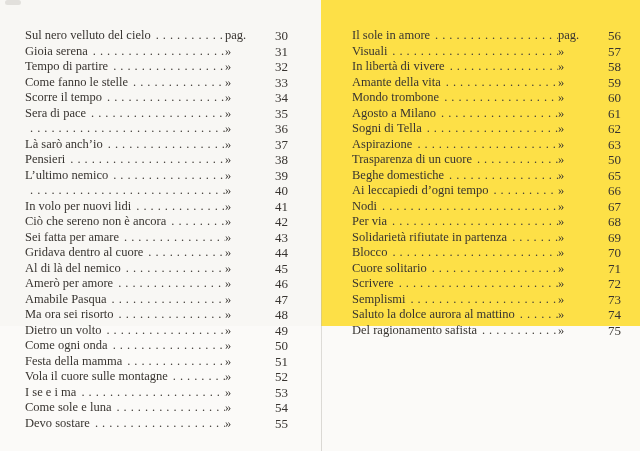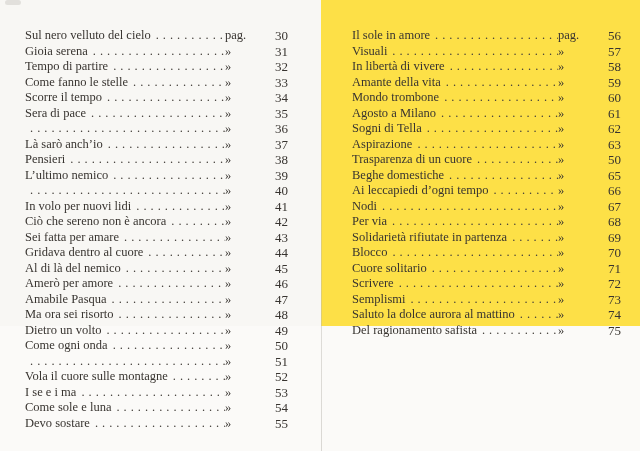--- a/index.html
+++ b/index.html
@@ -189,20 +189,21 @@
         </div>
 
         <div class="row">
           <span class="title">Come ogni onda</span>
           <span class="dots"></span>
           <span class="marker">»</span>
           <span class="num">50</span>
         </div>
 
         <div class="row">
+          <span class="title">Festa della mamma</span>
           <span class="dots"></span>
           <span class="marker">»</span>
           <span class="num">51</span>
         </div>
 
         <div class="row">
           <span class="title">Vola il cuore sulle montagne</span>
           <span class="dots"></span>
           <span class="marker">»</span>
           <span class="num">52</span>

